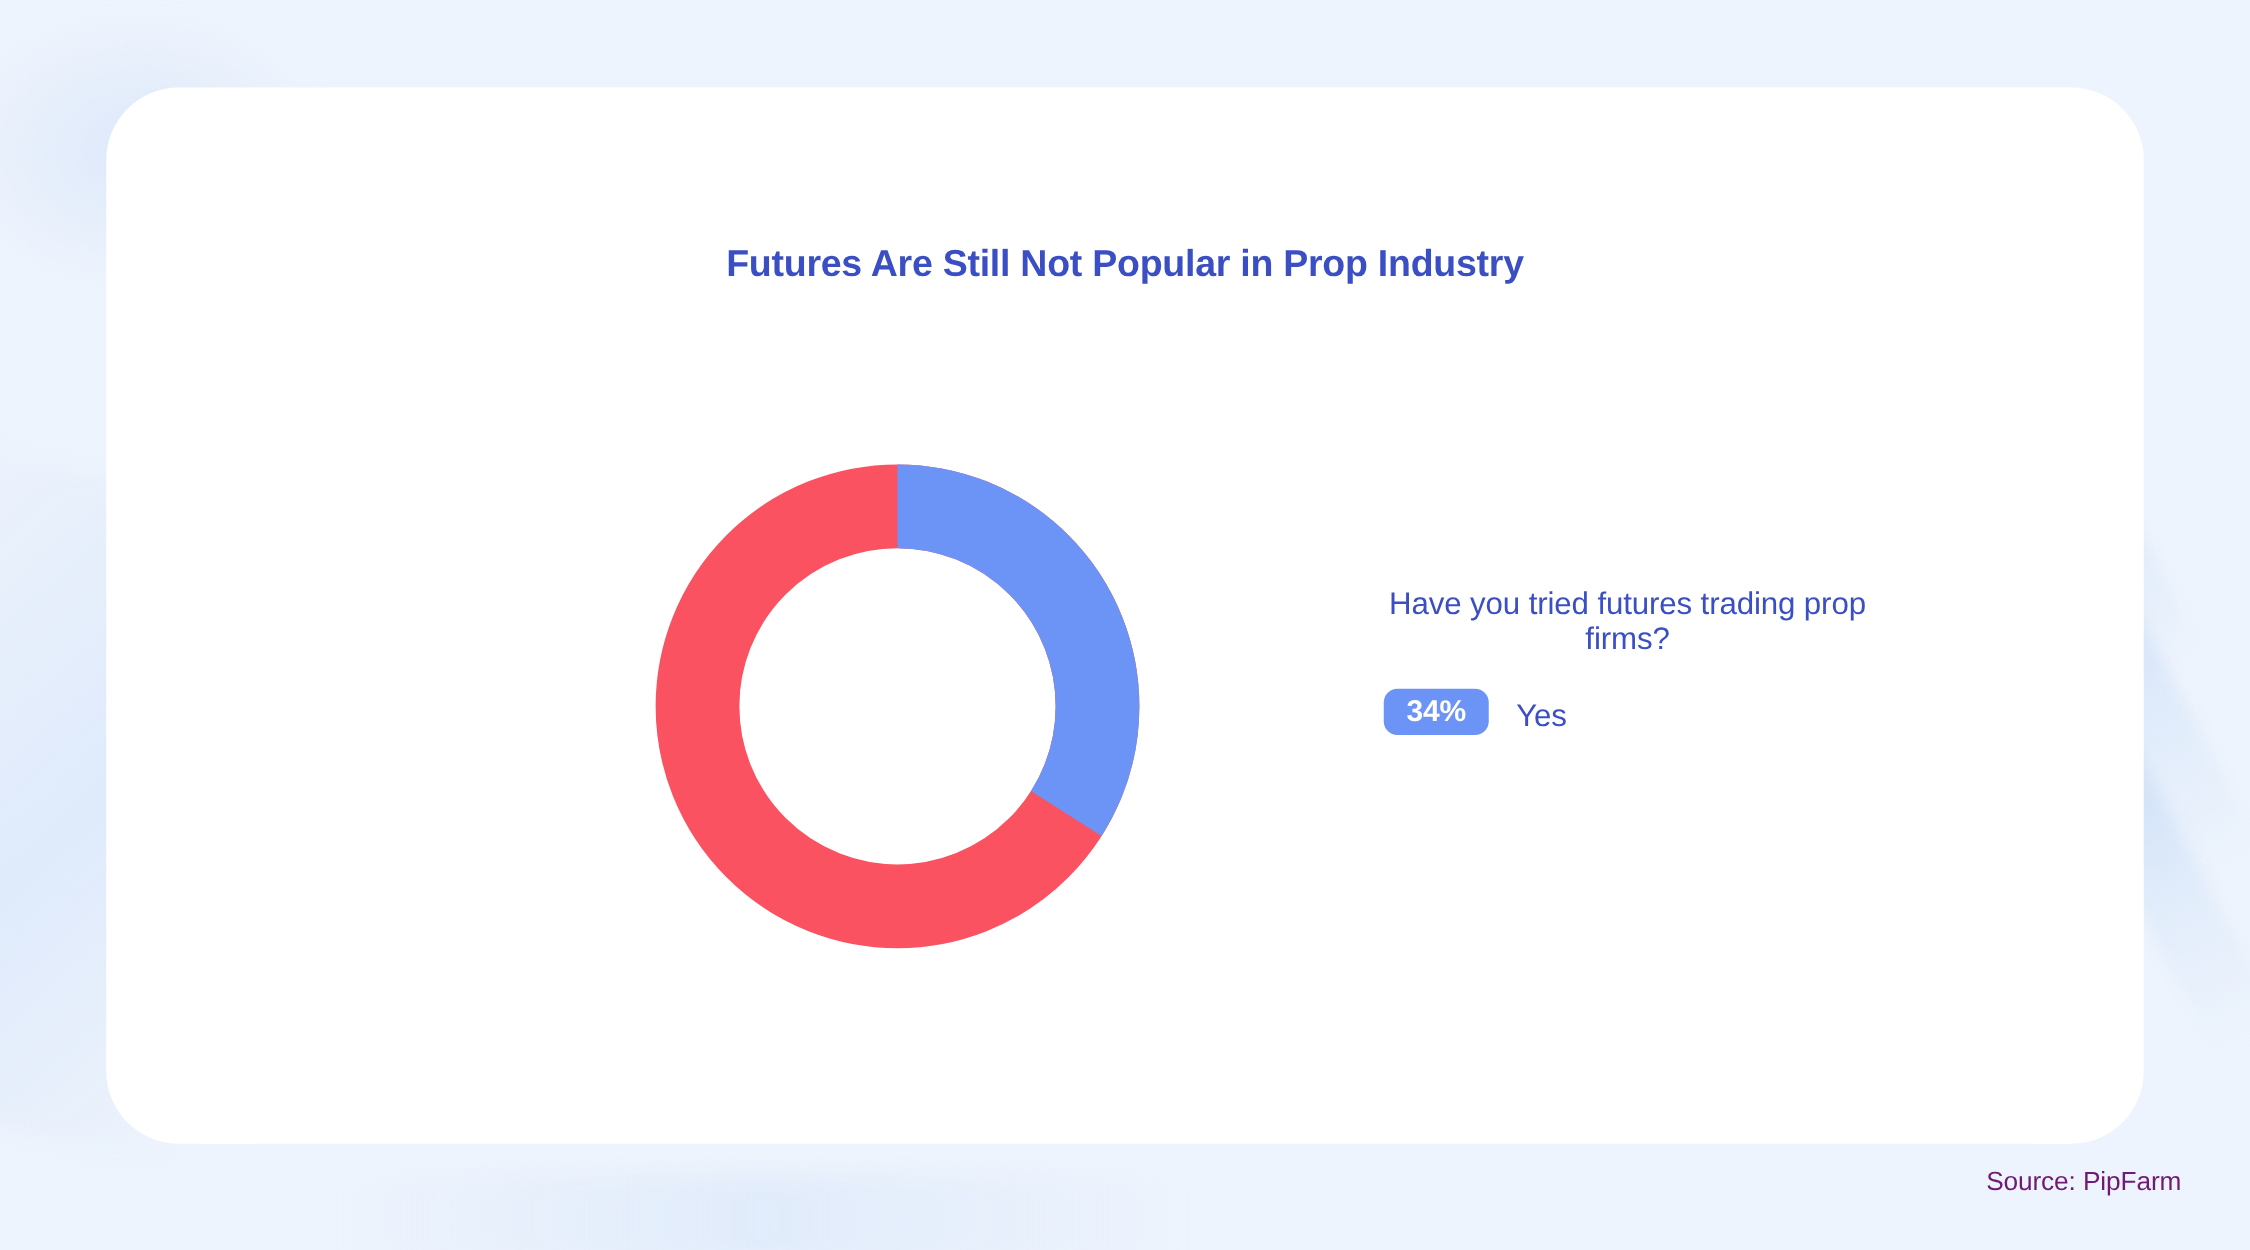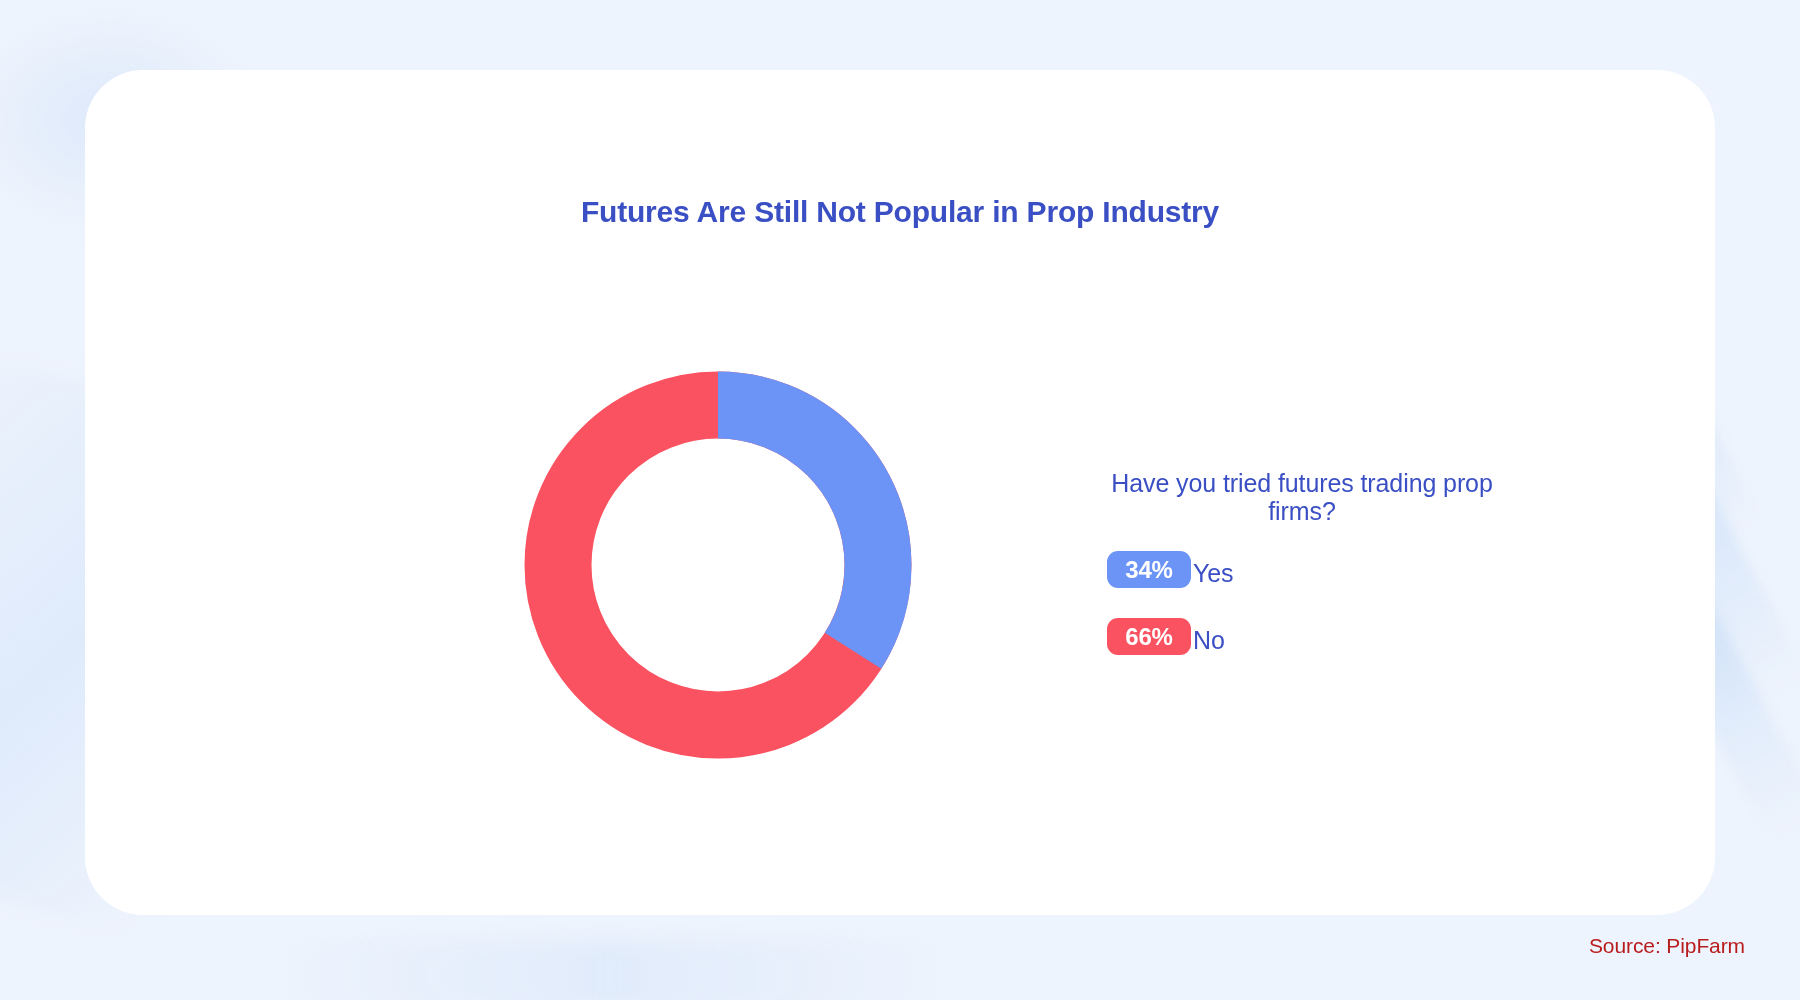--- a/index.html
+++ b/index.html
@@ -145,33 +145,33 @@
     height: 37px;
     border-radius: 11px;
     color: #ffffff;
     font-size: 24px;
     font-weight: bold;
     letter-spacing: -0.2px;
     padding: 0 8px;
     box-sizing: border-box;
   }
   .legend-label {
-    margin-left: 2px;
+    margin-left: 22px;
     font-size: 25px;
     color: #3b4fc4;
     letter-spacing: -0.1px;
   }
 
   
   .source {
     position: absolute;
     right: 55px;
     bottom: 42px;
     font-size: 21px;
-    color: #b91c1c;
+    color: #701a75;
     letter-spacing: -0.1px;
   }
 </style>
 </head>
 <body>
 
 <div class="bg-decor">
   <div class="streak streak-l1"></div>
   <div class="streak streak-l2"></div>
   <div class="streak streak-r3"></div>
@@ -195,21 +195,17 @@
   </div>
 
   <div class="legend">
     <div class="legend-question">Have you tried futures trading prop firms?</div>
 
     <div class="legend-row">
       <span class="legend-badge" id="badge-yes" style="background: rgb(108, 148, 247);">34%</span>
       <span class="legend-label">Yes</span>
     </div>
 
-    <div class="legend-row">
-      <span class="legend-badge" id="badge-no" style="background: rgb(250, 82, 96);">66%</span>
-      <span class="legend-label">No</span>
-    </div>
   </div>
 
 </div>
 
 <div class="source">Source: PipFarm</div>
 
 </body></html>

